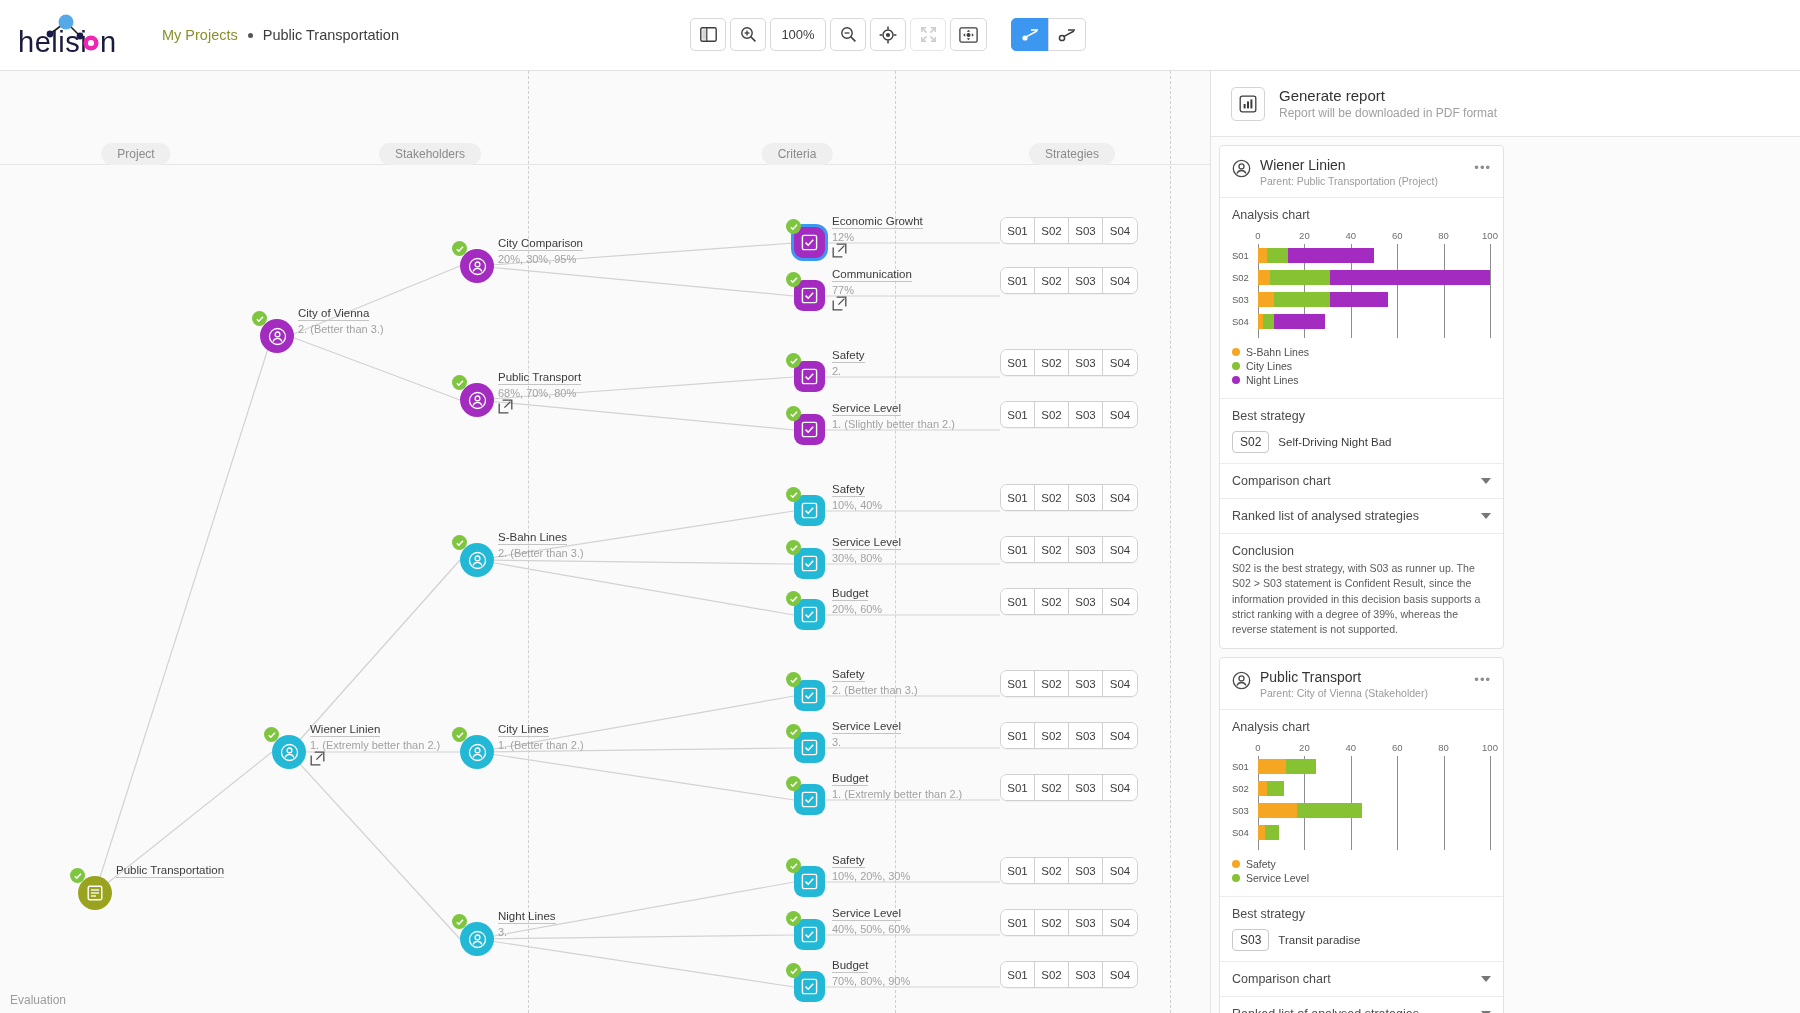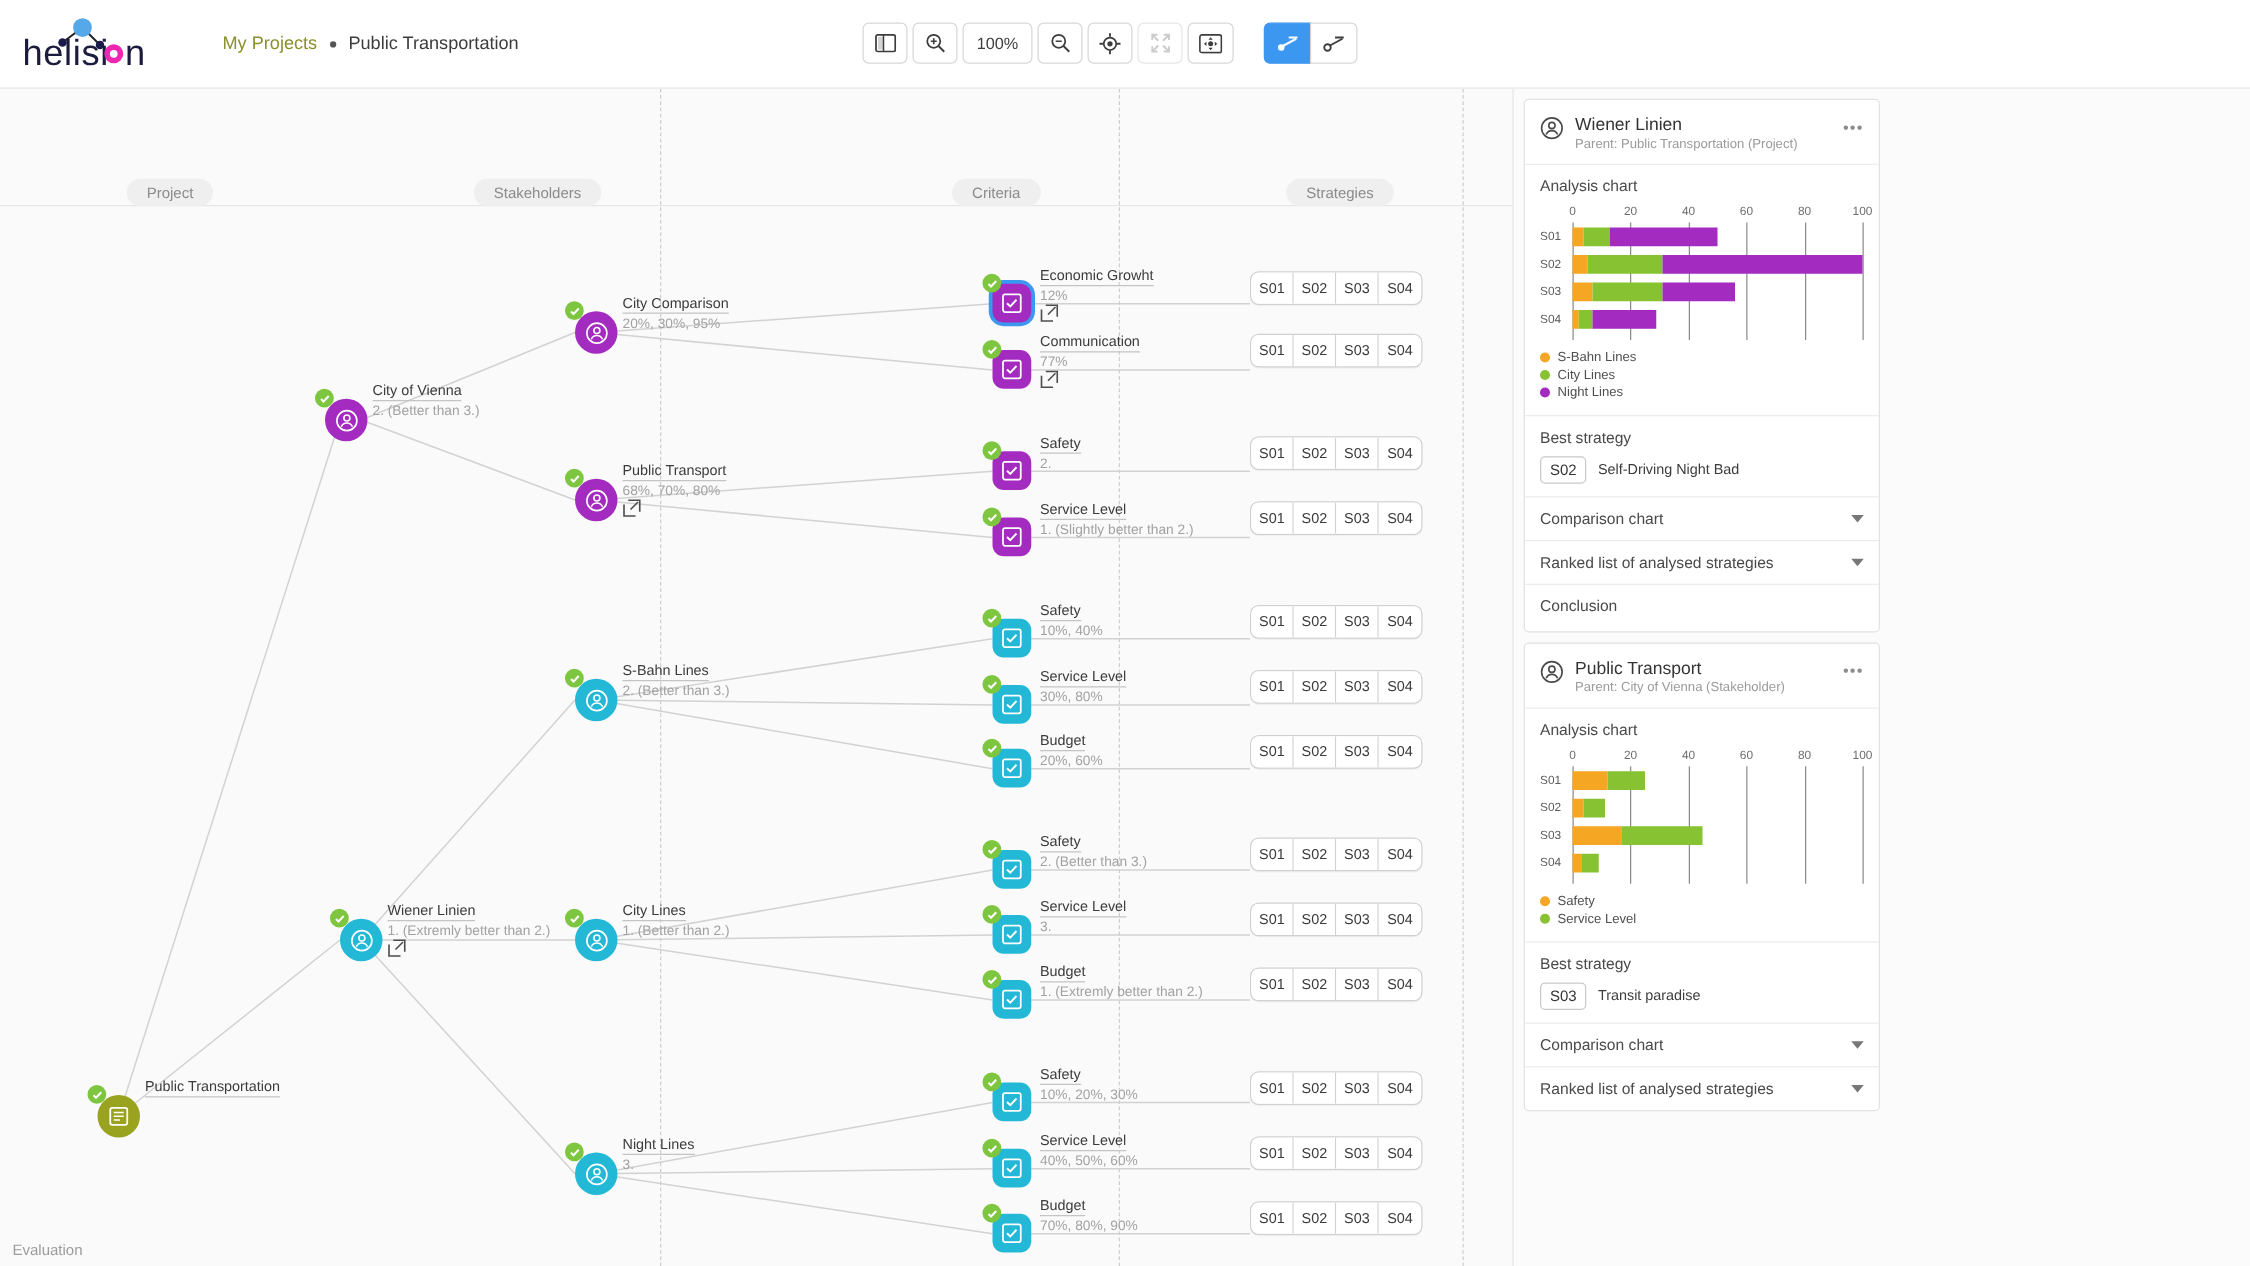--- a/index.html
+++ b/index.html
@@ -16,21 +16,21 @@
   .header {
     height: 71px; width: 100%;
     display: flex; align-items: center;
     border-bottom: 1px solid #e2e2e2;
     background: #fff;
     position: relative;
   }
   .logo-wrap { width: 150px; padding-left: 18px; display:flex; align-items:center; }
   .logo { position: relative; height: 46px; width: 120px; }
   .logo svg { display:block; }
-  .breadcrumb { display: flex; align-items: center; gap: 10px; font-size: 14.5px; margin-left: 28px;}
+  .breadcrumb { display: flex; align-items: center; gap: 10px; font-size: 14.5px; margin-left: 12px;}
   .crumb-link { color: #8a8f2c; cursor: pointer; }
   .crumb-dot { width: 5px; height: 5px; background: #555; border-radius: 50%; display:inline-block; }
   .crumb-cur { color: #3c3c3c; }
 
   .toolbar-center {
     position: absolute; left: 690px; top: 18px;
     display: flex; align-items: center; gap: 4px;
   }
   .tbtn {
     height: 33px; min-width: 36px; padding: 0 8px;
@@ -730,20 +730,34 @@
               <div class="spill">S02</div>
               <div class="spill">S03</div>
               <div class="spill">S04</div>
             </div>
           </div>
         </div>
       <div class="eval-foot">Evaluation</div>
     </div>
 
     <div class="panel">
+      <div class="gen-report">
+        <div class="gr-icon">
+          <svg width="18" height="18" viewBox="0 0 18 18">
+            <rect x="1.2" y="1.2" width="15.6" height="15.6" rx="2" fill="none" stroke="#3d3d3d" stroke-width="1.3"></rect>
+            <rect x="4.6" y="9" width="2" height="4.4" fill="#3d3d3d"></rect>
+            <rect x="8" y="6.4" width="2" height="7" fill="#3d3d3d"></rect>
+            <rect x="11.4" y="4.4" width="2" height="9" fill="#3d3d3d"></rect>
+          </svg>
+        </div>
+        <div>
+          <div class="gr-t">Generate report</div>
+          <div class="gr-s">Report will be downloaded in PDF format</div>
+        </div>
+      </div>
       <div class="cards" id="cards">
           <div class="card">
             <div class="card-head">
               <div class="ch-icon"><svg width="19" height="19" viewBox="0 0 19 19">
                   <circle cx="9.5" cy="9.5" r="8.2" fill="none" stroke="#4a4a4a" stroke-width="1.3"></circle>
                   <circle cx="9.5" cy="7.4" r="2.5" fill="none" stroke="#4a4a4a" stroke-width="1.3"></circle>
                   <path d="M4.9 14.6c.9-2 2.7-3.1 4.6-3.1s3.7 1.1 4.6 3.1" fill="none" stroke="#4a4a4a" stroke-width="1.3"></path>
                 </svg></div>
               <div class="ch-text">
                 <div class="ch-title">Wiener Linien</div>
@@ -824,20 +838,21 @@
               </div>
             </div>
             <div class="sec">
               <div class="sec-row">
                 <span class="sec-t" style="margin:0">Ranked list of analysed strategies</span>
                 <span class="caret"></span>
               </div>
             </div>
             <div class="sec">
               <div class="concl-t">Conclusion</div>
+              <div class="concl">S02 is the best strategy, with S03 as runner up. The S02 &gt; S03 statement is Confident Result, since the information provided in this decision basis supports a strict ranking with a degree of 39%, whereas the reverse statement is not supported.</div>
             </div>
           </div>
           <div class="card">
             <div class="card-head">
               <div class="ch-icon"><svg width="19" height="19" viewBox="0 0 19 19">
                   <circle cx="9.5" cy="9.5" r="8.2" fill="none" stroke="#4a4a4a" stroke-width="1.3"></circle>
                   <circle cx="9.5" cy="7.4" r="2.5" fill="none" stroke="#4a4a4a" stroke-width="1.3"></circle>
                   <path d="M4.9 14.6c.9-2 2.7-3.1 4.6-3.1s3.7 1.1 4.6 3.1" fill="none" stroke="#4a4a4a" stroke-width="1.3"></path>
                 </svg></div>
               <div class="ch-text">

